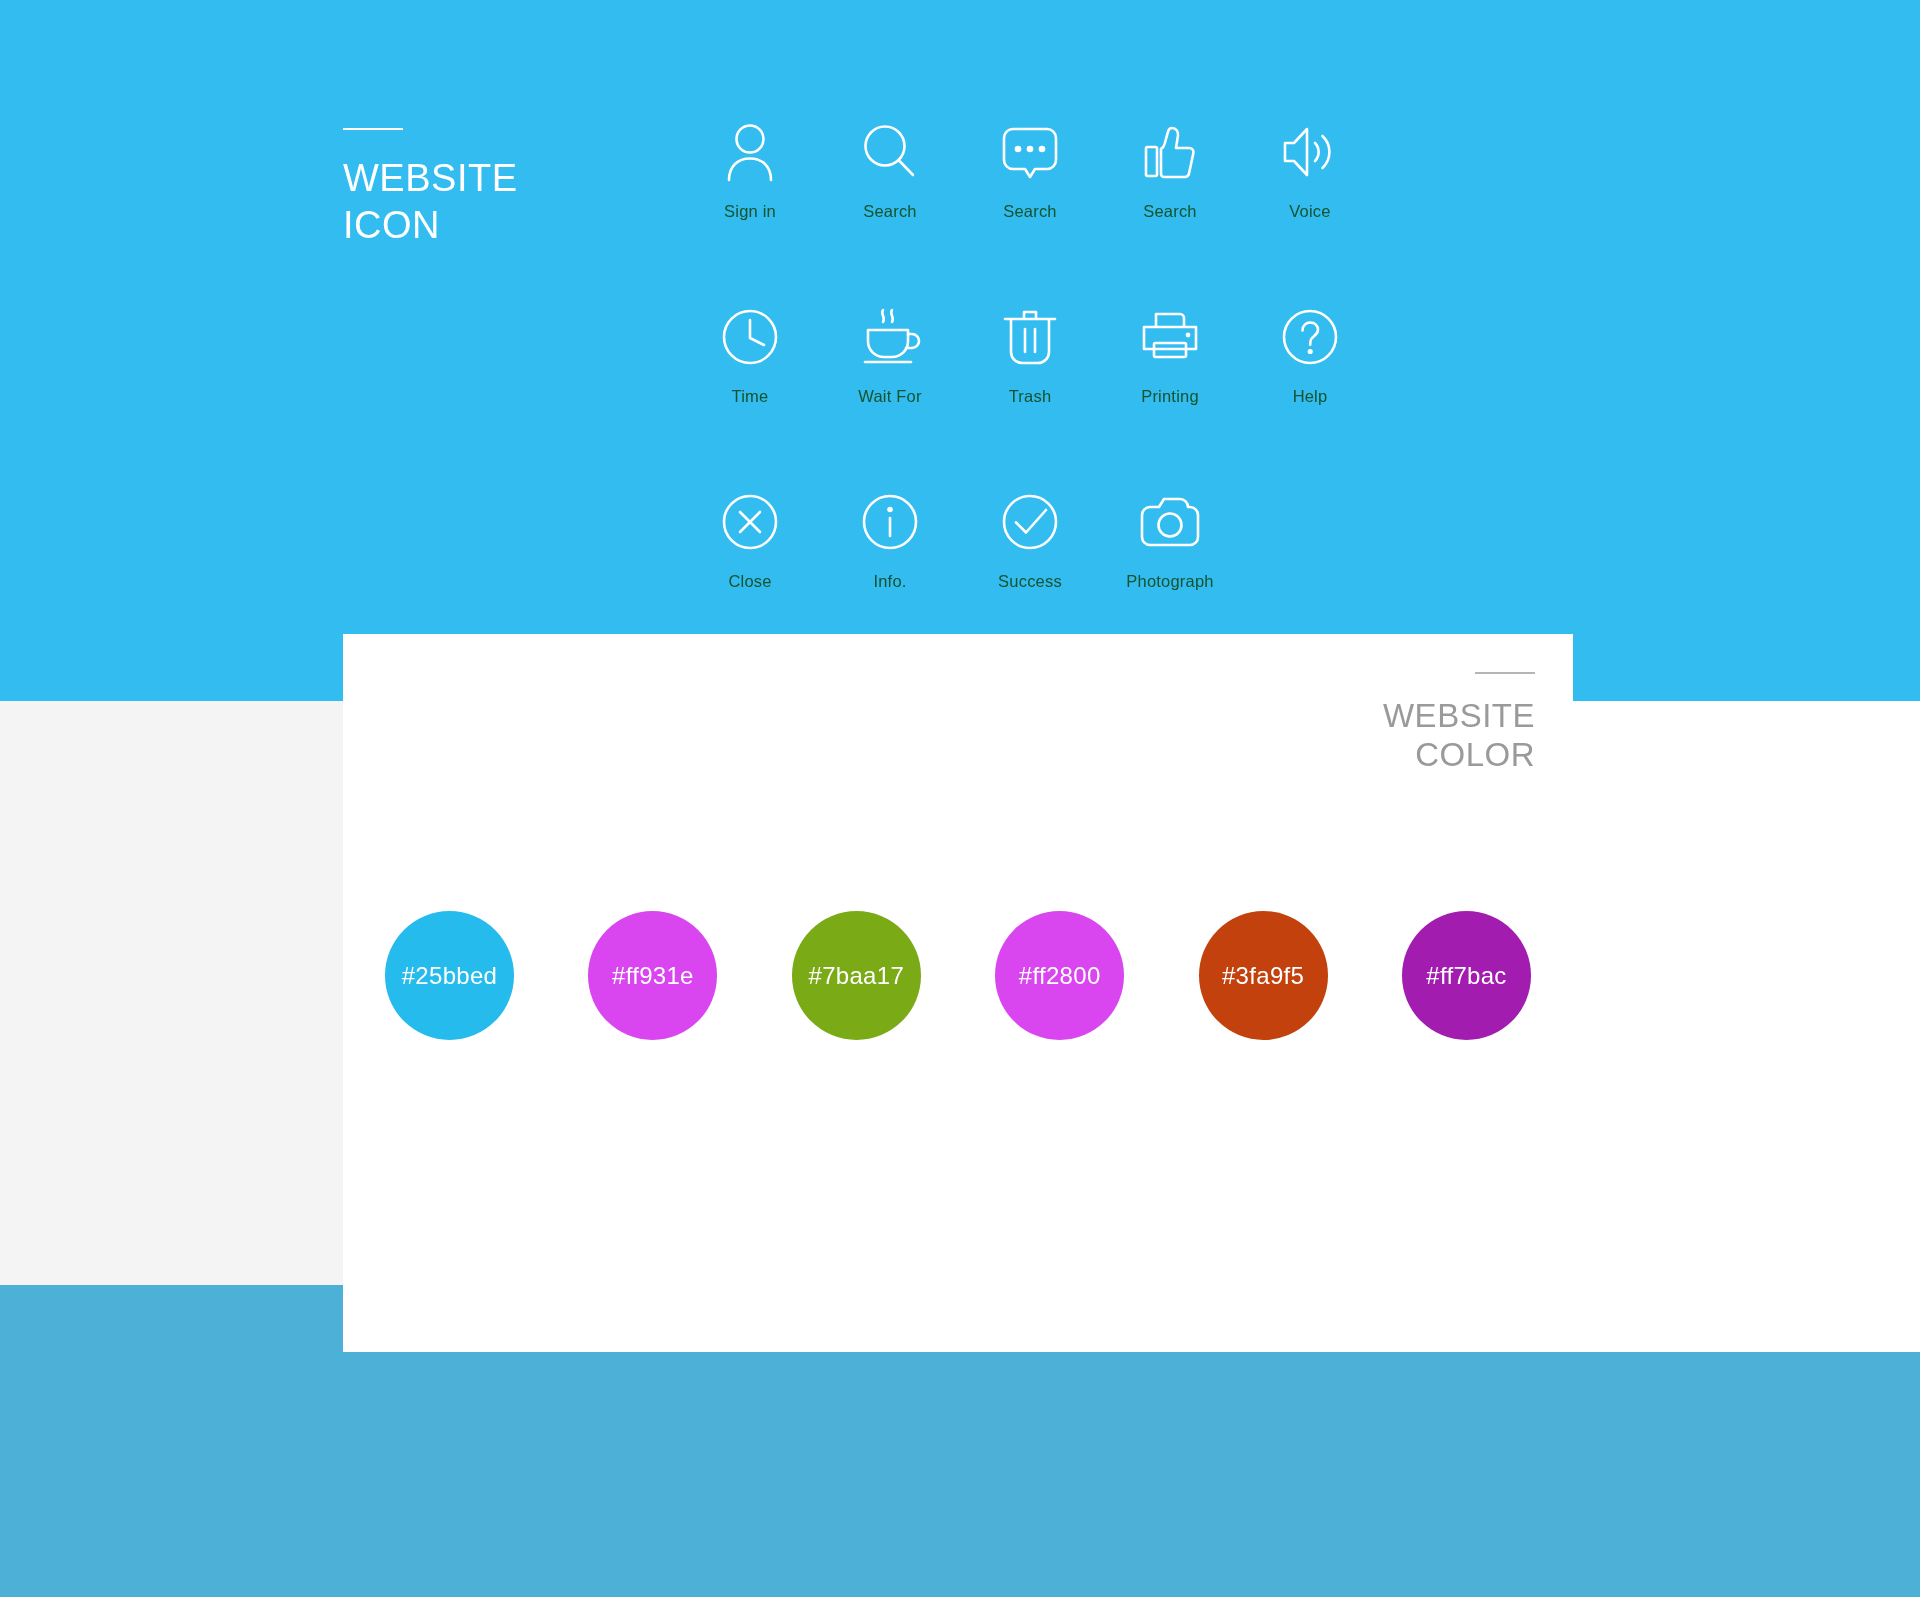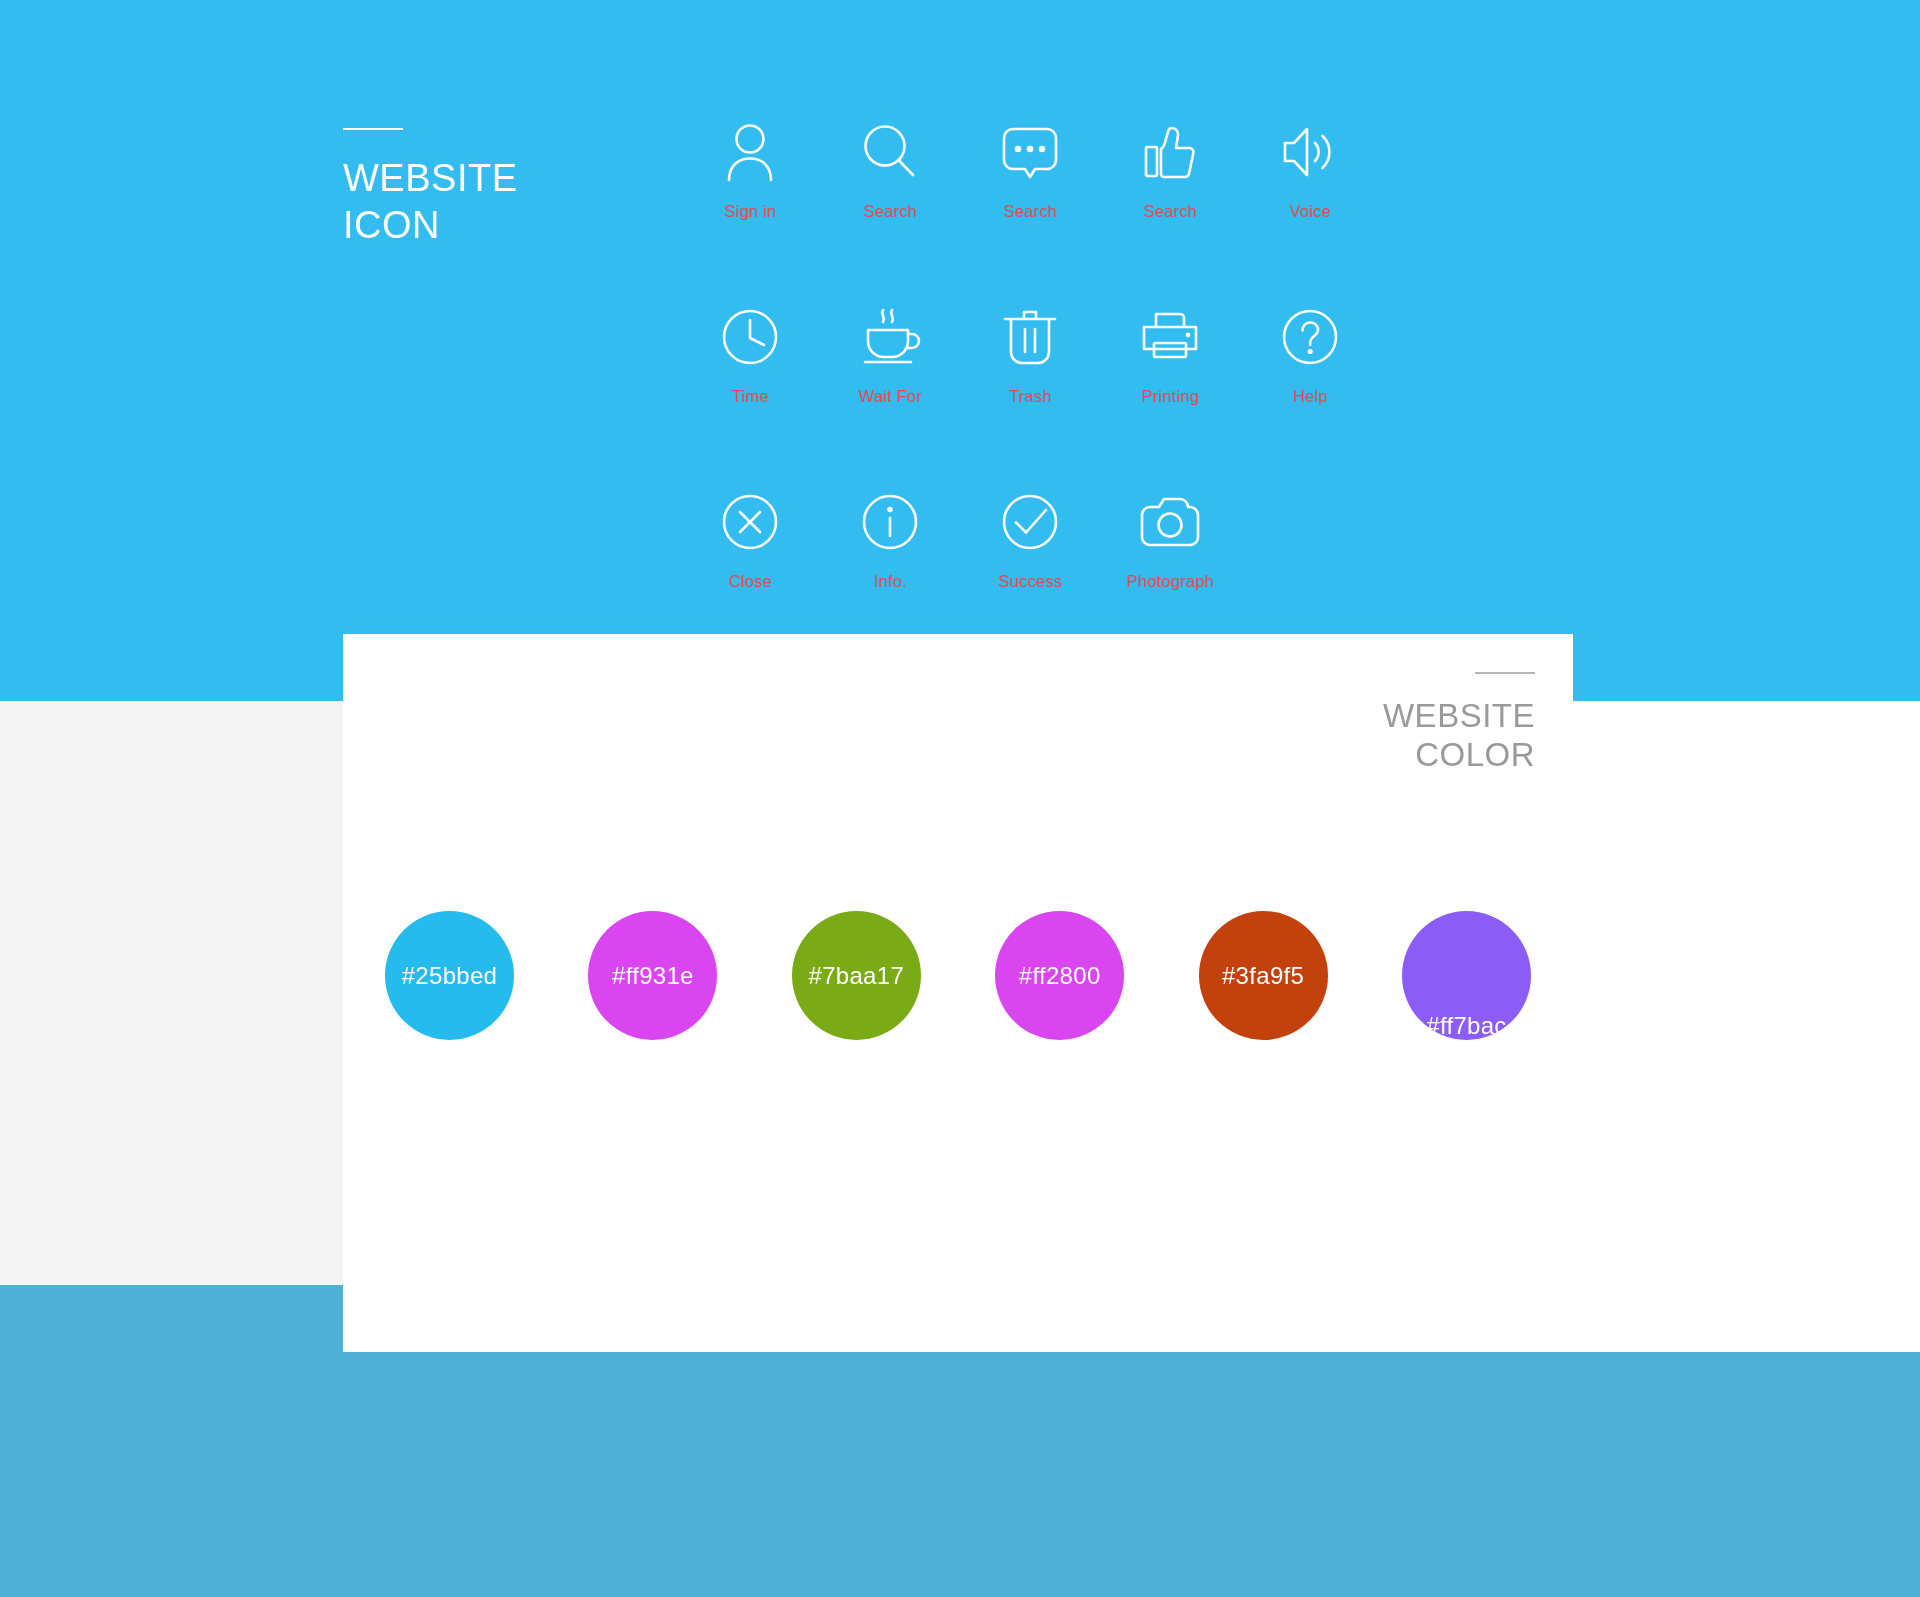--- a/index.html
+++ b/index.html
@@ -99,21 +99,21 @@
     display: flex;
     align-items: center;
     justify-content: center;
   }
   .icon-art svg {
     display: block;
     overflow: visible;
   }
   .icon-label {
     margin-top: 16px;
-    color: #ef4444;
+    color: #14532d;
     font-size: 16.5px;
     font-weight: 400;
     letter-spacing: 0.2px;
     white-space: nowrap;
   }
 
   
   .color-card {
     position: absolute;
     left: 343px;
@@ -366,18 +366,18 @@
     </div>
 
     <div class="swatch" style="background-color: #d946ef;">
       <span class="swatch-label">#ff2800</span>
     </div>
 
     <div class="swatch" style="background-color: #c2410c;">
       <span class="swatch-label">#3fa9f5</span>
     </div>
 
-    <div class="swatch" style="background-color: #8b5cf6; align-items: flex-end;">
+    <div class="swatch" style="background-color: #a21caf;">
       <span class="swatch-label">#ff7bac</span>
     </div>
 
   </div>
 </div>
 
 </body></html>

